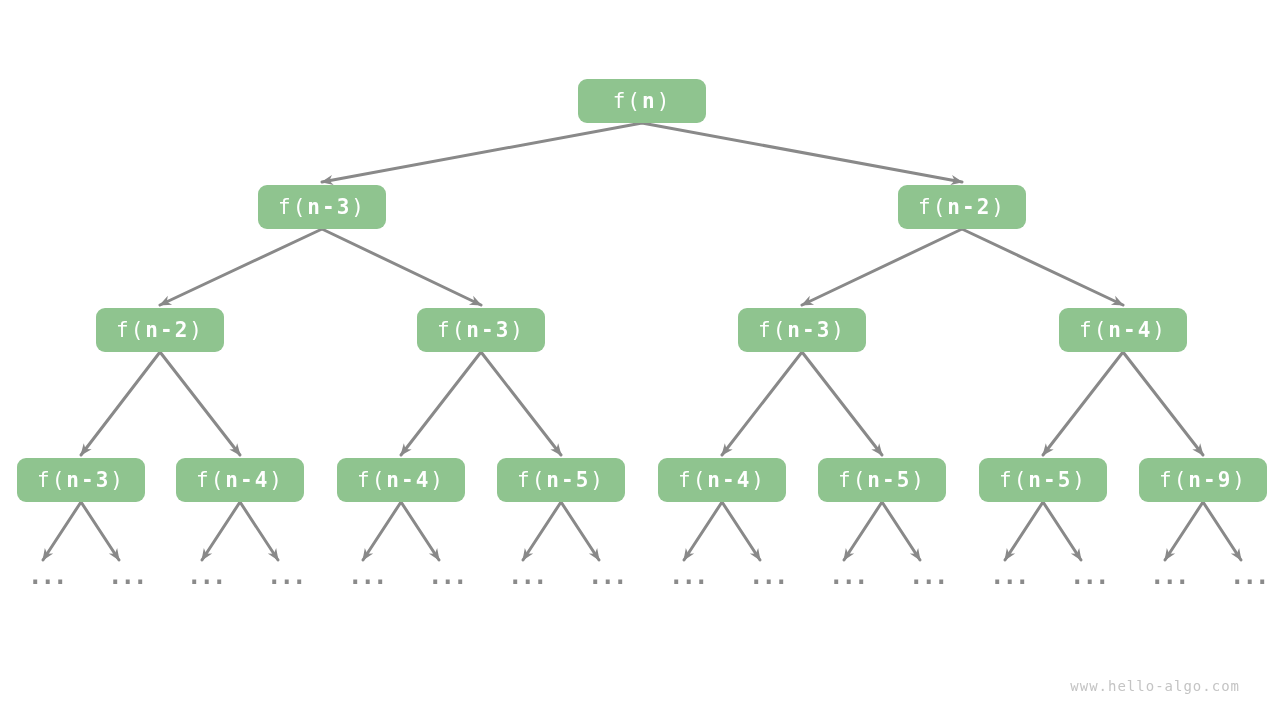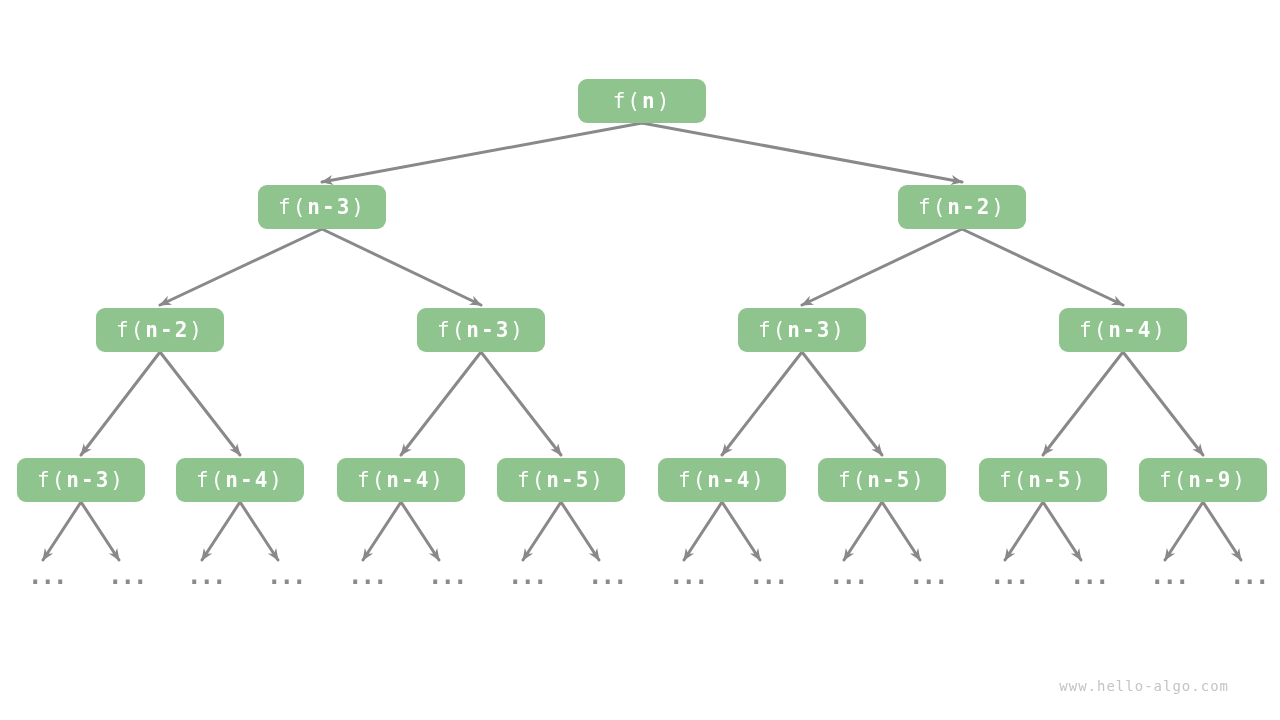--- a/index.html
+++ b/index.html
@@ -56,21 +56,21 @@
     text-align: center;
     color: var(--leaf_dots);
     font-size: 24px;
     font-weight: bold;
     letter-spacing: -2px;
     line-height: 20px;
   }
 
   .watermark {
     position: absolute;
-    right: 51px;
+    right: 40px;
     bottom: 26px;
     font-size: 14px;
     letter-spacing: 1px;
     color: var(--watermark);
   }
 </style>
 </head>
 <body>
 
 <div class="stage">

